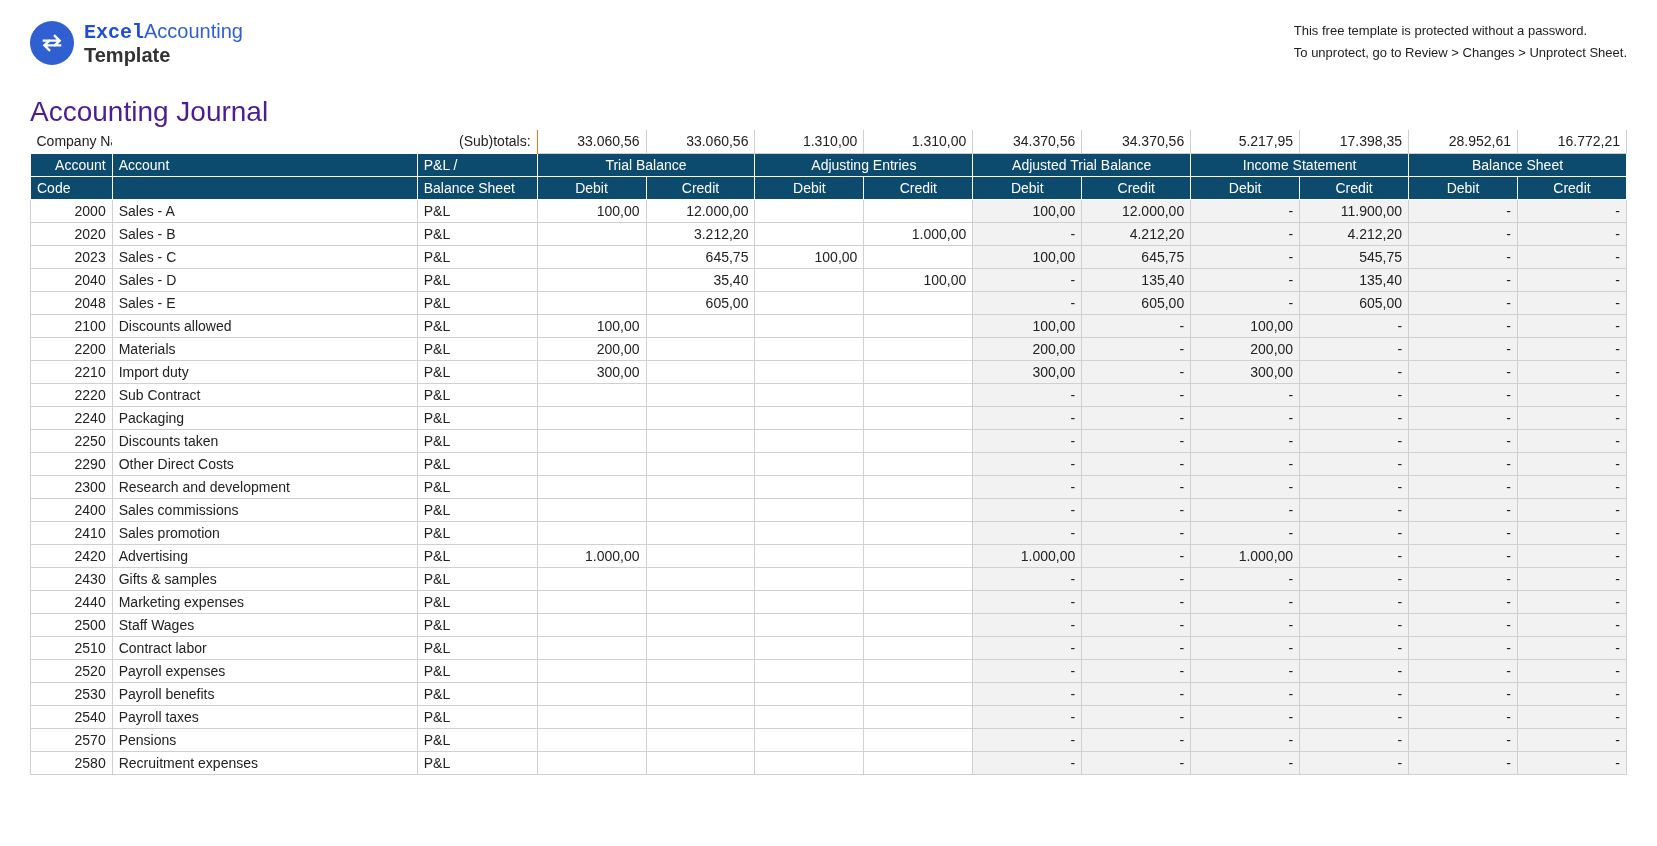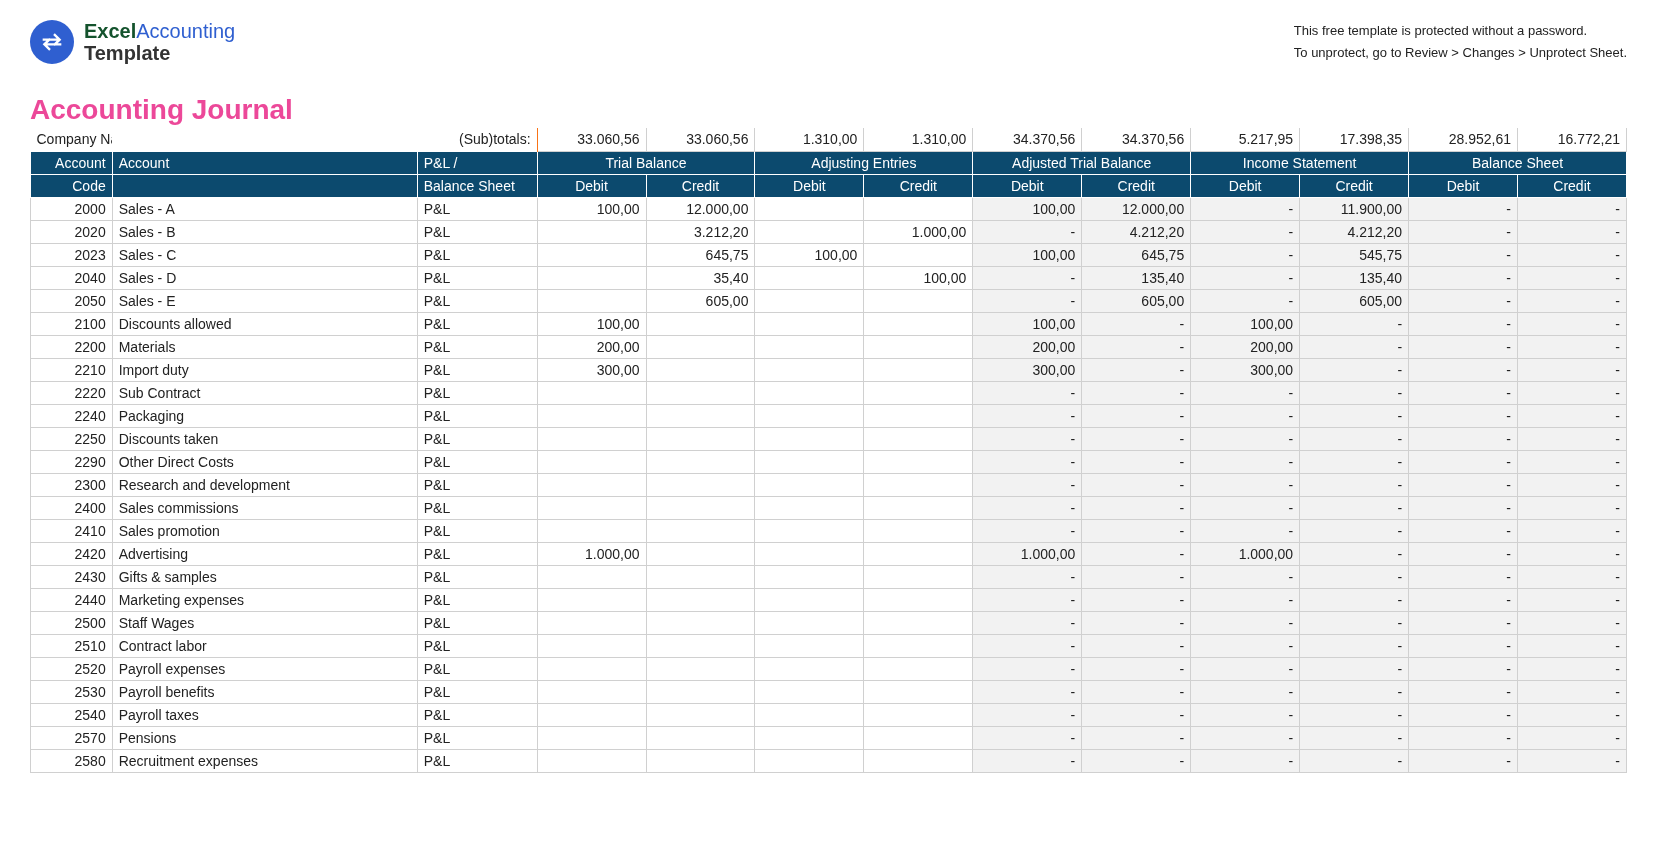--- a/index.html
+++ b/index.html
@@ -27,29 +27,29 @@
     background: #2f5fd0;
     border-radius: 50%;
     display: flex;
     align-items: center;
     justify-content: center;
     color: #fff;
     font-weight: bold;
     font-size: 26px;
   }
   .logo-text { line-height: 1.1; font-size: 20px; }
-  .logo-text .l1 { color: #14532d; font-weight: 600; }
+  .logo-text .l1 { color: #1d4ed8; font-weight: 600; font-family: Liberation Mono, monospace; }
   .logo-text .l2 { color: #2f5fd0; font-weight: 400; }
   .logo-text .l3 { color: #333; font-weight: 600; display: block; }
   .notice { font-size: 13px; color: #222; line-height: 1.7; text-align: left; }
   .notice b { font-weight: 400; }
   h1.page-title {
     font-size: 28px;
-    font-weight: 700;
-    color: #ec4899;
+    font-weight: 400;
+    color: #4c1d95;
     margin: 16px 0 2px 0;
   }
   table {
     border-collapse: collapse;
     width: 100%;
     table-layout: fixed;
   }
   td, th {
     border: 1px solid #d0d0d0;
     padding: 2px 6px;
@@ -139,21 +139,21 @@
     <td class="hdr" style="text-align:right">Account</td>
     <td class="hdr hdr-left">Account</td>
     <td class="hdr hdr-left">P&amp;L /</td>
     <td class="hdr" colspan="2">Trial Balance</td>
     <td class="hdr" colspan="2">Adjusting Entries</td>
     <td class="hdr" colspan="2">Adjusted Trial Balance</td>
     <td class="hdr" colspan="2">Income Statement</td>
     <td class="hdr" colspan="2">Balance Sheet</td>
   </tr>
   <tr>
-    <td class="hdr" style="text-align:right">Code</td>
+    <td class="hdr" style="text-align:left">Code</td>
     <td class="hdr hdr-left"></td>
     <td class="hdr hdr-left">Balance Sheet</td>
     <td class="hdr">Debit</td>
     <td class="hdr">Credit</td>
     <td class="hdr">Debit</td>
     <td class="hdr">Credit</td>
     <td class="hdr">Debit</td>
     <td class="hdr">Credit</td>
     <td class="hdr">Debit</td>
     <td class="hdr">Credit</td>
@@ -216,21 +216,21 @@
         <td class="num"></td>
         <td class="num">100,00</td>
         <td class="calc">-</td>
         <td class="calc">135,40</td>
         <td class="calc">-</td>
         <td class="calc">135,40</td>
         <td class="calc">-</td>
         <td class="calc">-</td>
       </tr>
       <tr>
-        <td class="code">2050</td>
+        <td class="code">2048</td>
         <td class="txt">Sales - E</td>
         <td class="txt">P&amp;L</td>
         <td class="num"></td>
         <td class="num">605,00</td>
         <td class="num"></td>
         <td class="num"></td>
         <td class="calc">-</td>
         <td class="calc">605,00</td>
         <td class="calc">-</td>
         <td class="calc">605,00</td>

